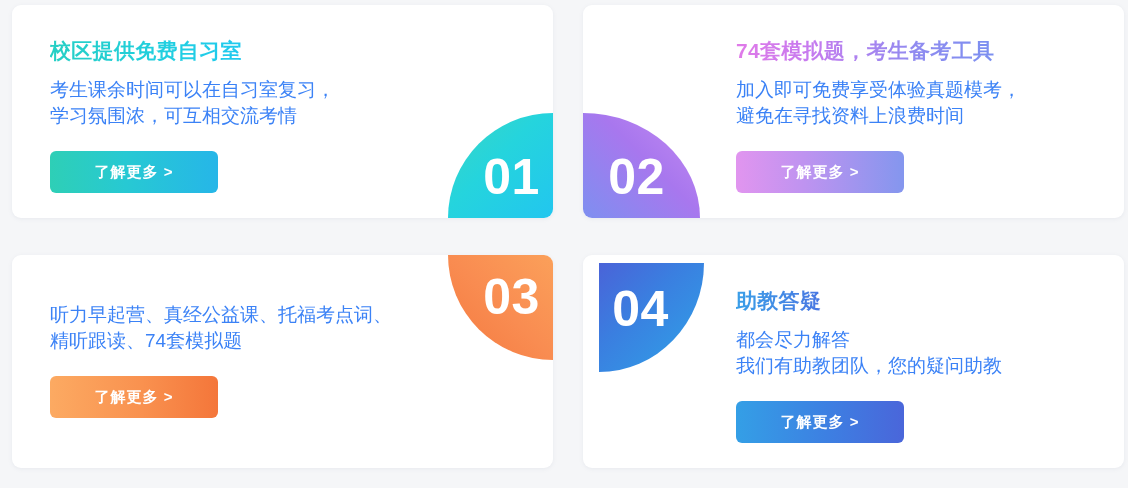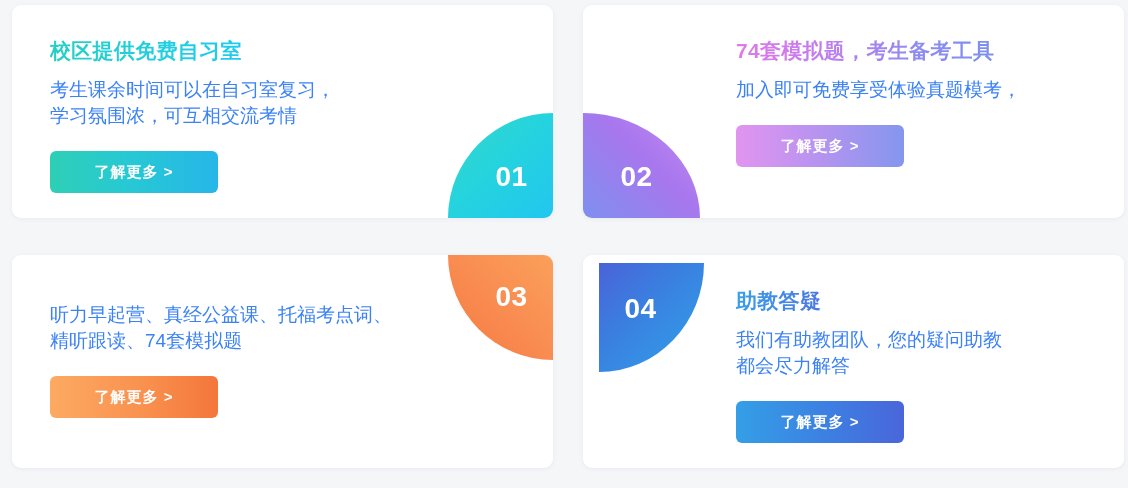--- a/index.html
+++ b/index.html
@@ -34,21 +34,21 @@
     box-shadow: 0 1px 4px rgba(120,130,160,0.10);
     overflow: hidden;
   }
 
   
   .badge {
     position: absolute;
     width: 105px;
     height: 105px;
     color: #ffffff;
-    font-size: 28px;
+    font-size: 50px;
     font-weight: bold;
     line-height: 1;
     letter-spacing: 0.5px;
     display: flex;
     align-items: center;
     justify-content: center;
     user-select: none;
   }
   .badge-br { right: 0; bottom: 0; border-radius: 100% 0 0 0; padding: 22px 0 0 22px; width: 83px; height: 83px; }
   .badge-bl { left: 0;  bottom: 0; border-radius: 0 100% 0 0; padding: 22px 22px 0 12px; width: 83px; height: 83px; }
@@ -135,20 +135,21 @@
   </div>
 
   <div class="card">
     <div class="badge badge-bl badge-2">
       <span>02</span>
     </div>
     <div class="content shift">
       <h2 class="title title-2">74套模拟题，考生备考工具</h2>
       <p class="desc">
         <span>加入即可免费享受体验真题模考，</span>
+        <span>避免在寻找资料上浪费时间</span>
       </p>
       <button class="more-btn btn-2">了解更多 &gt;</button>
     </div>
   </div>
 
   <div class="card">
     <div class="badge badge-tr badge-3">
       <span>03</span>
     </div>
     <div class="content">
@@ -160,20 +161,20 @@
     </div>
   </div>
 
   <div class="card">
     <div class="badge badge-tl badge-4">
       <span>04</span>
     </div>
     <div class="content shift">
       <h2 class="title title-4">助教答疑</h2>
       <p class="desc">
+        <span>都会尽力解答</span>
         <span>我们有助教团队，您的疑问助教</span>
-        <span>都会尽力解答</span>
       </p>
       <button class="more-btn btn-4">了解更多 &gt;</button>
     </div>
   </div>
 
 </div>
 
 </body></html>

